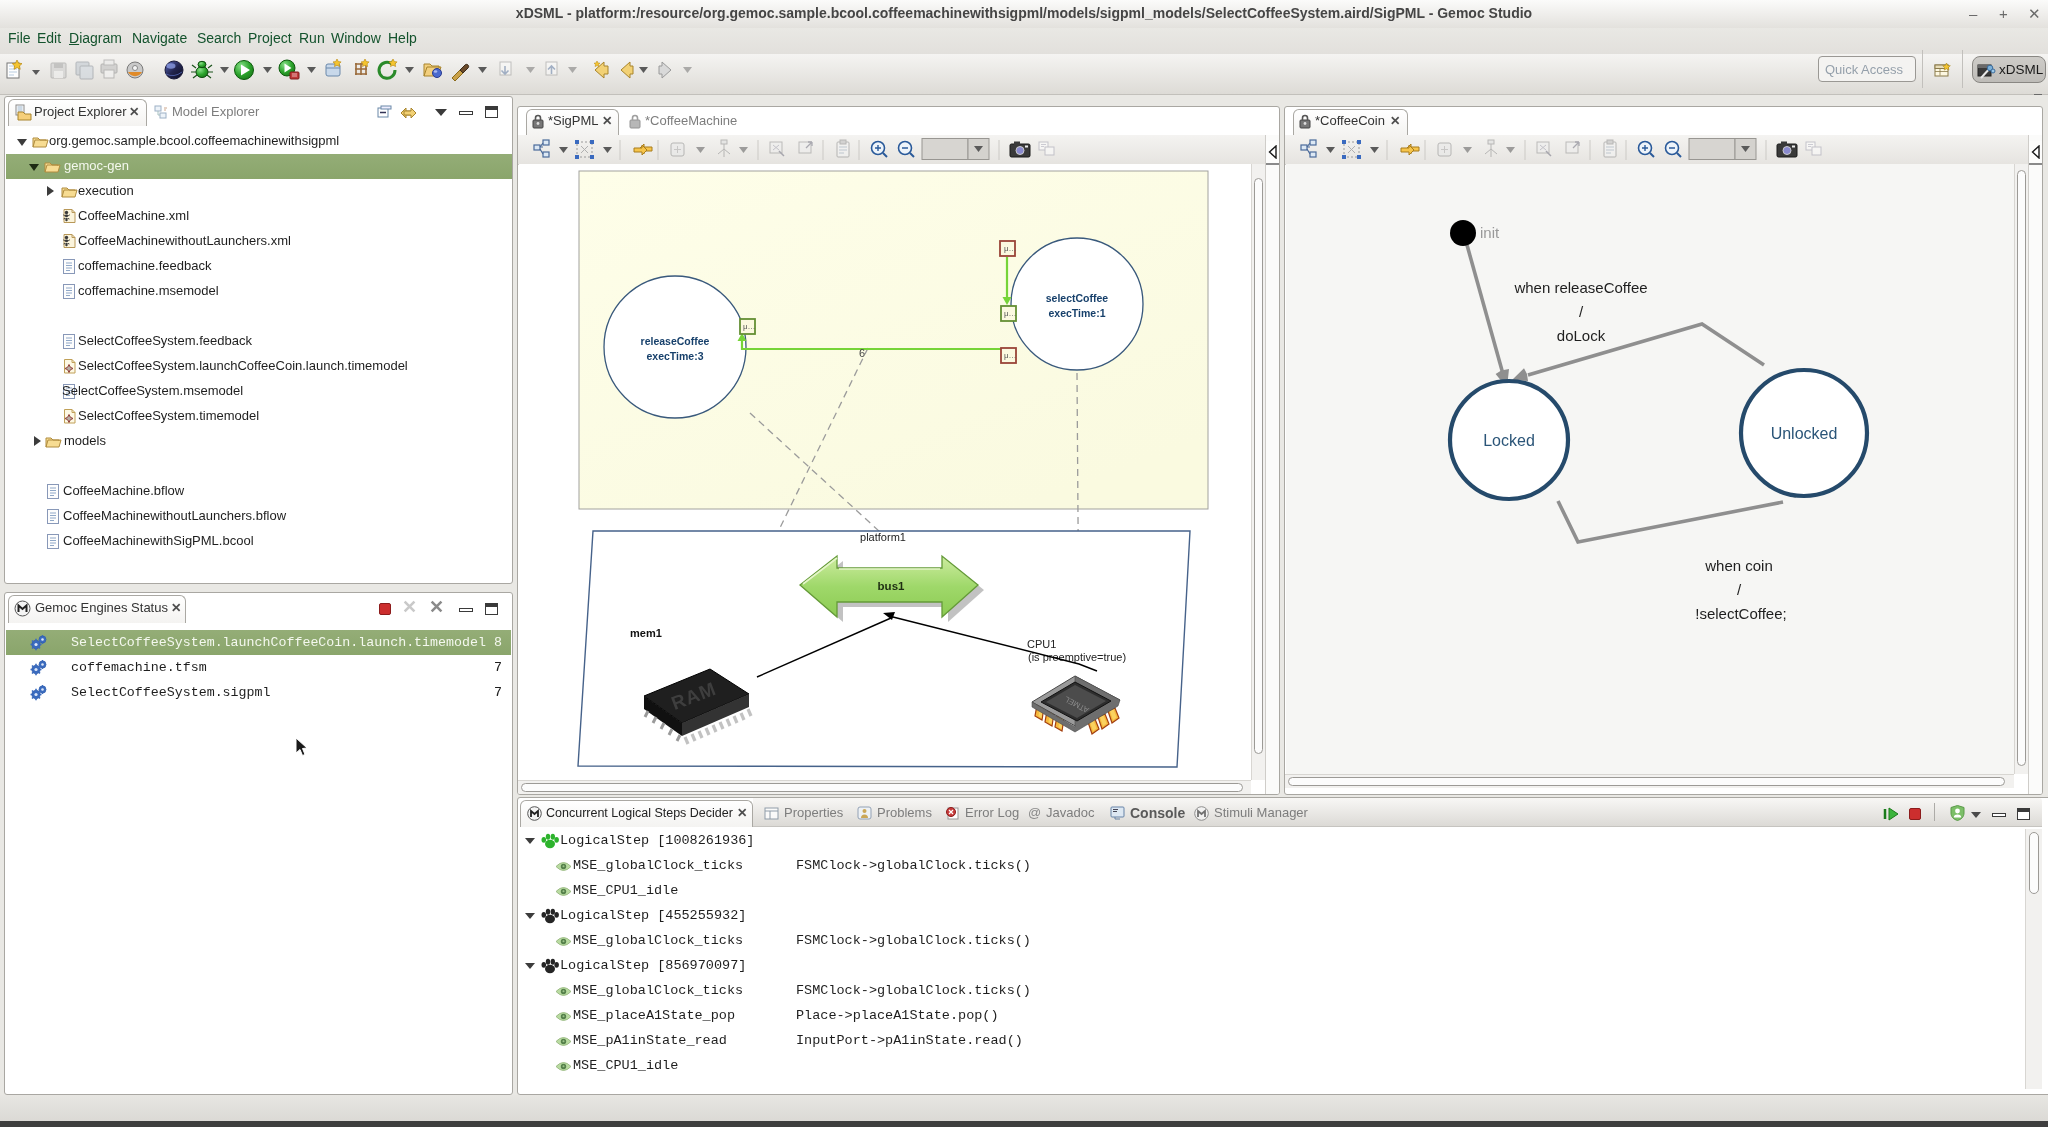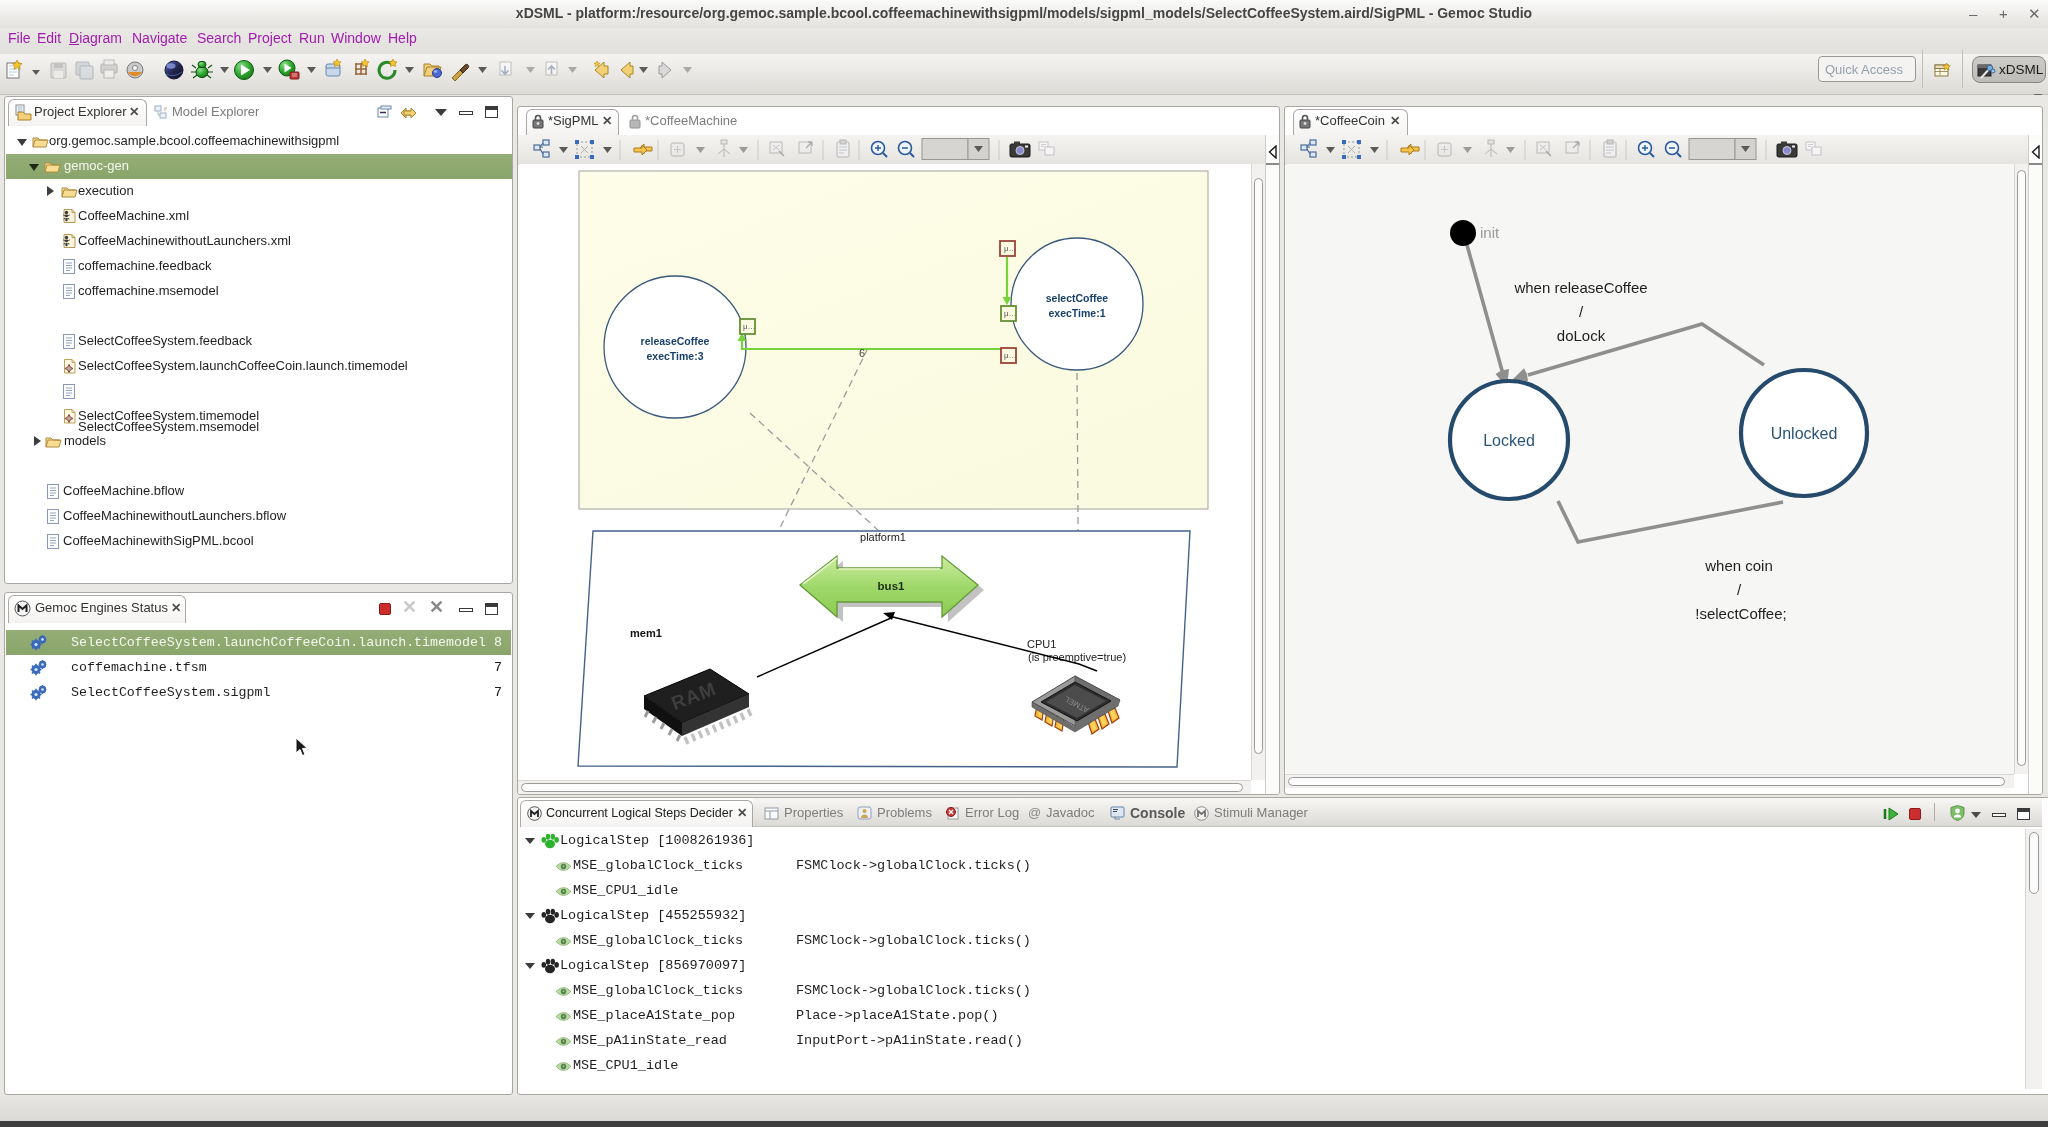--- a/index.html
+++ b/index.html
@@ -3,21 +3,21 @@
 <meta charset="utf-8">
 <style>
 * { margin:0; padding:0; box-sizing:border-box; }
 html,body { width:2048px; height:1127px; overflow:hidden; }
 body { font-family:"Liberation Sans", sans-serif; background:#e9e8e4; position:relative; }
 .abs { position:absolute; }
 #titlebar { left:0; top:0; width:2048px; height:28px; background:linear-gradient(#fbfbfa,#e3e1dd); }
 #title-text { width:100%; text-align:center; top:5px; font-size:14px; font-weight:bold; color:#454545; }
 .winbtn { top:5px; color:#6a6a6a; font-size:15px; }
 #menubar { left:0; top:28px; width:2048px; height:26px; background:linear-gradient(#e9e8e4,#e2e0dc); }
-.menuitem { position:absolute; top:30px; font-size:14px; color:#a21caf; }
+.menuitem { position:absolute; top:30px; font-size:14px; color:#14532d; }
 #maintoolbar { left:0; top:54px; width:2048px; height:41px; background:linear-gradient(#f5f4f2,#dddbd6); border-bottom:1px solid #c2c0bb; }
 #desk { left:0; top:95px; width:2048px; height:1000px; background:#e9e8e4; }
 .panel { position:absolute; background:#fff; border:1px solid #a9a7a2; border-radius:3px; }
 .tab-active { position:absolute; background:linear-gradient(#ffffff,#f4f3f1); border:1px solid #aaa8a3; border-bottom:none; border-radius:6px 6px 0 0; }
 .tab-label { font-size:13px; color:#333; }
 .tab-inactive { position:absolute; font-size:13px; color:#7d7d7d; }
 .closex { display:inline-block; font-size:12.5px; color:#4e4e4e; font-weight:bold; letter-spacing:-1px; }
 
 .trow { position:absolute; left:1px; height:25px; font-size:13px; color:#1e1e1e; white-space:nowrap; }
 .trow .txt { position:absolute; top:4px; }
@@ -292,21 +292,21 @@
         <path d="M10 1.5 v3 h3" fill="none" stroke="#c0a058"></path>
         <path d="M7 6.5 L8.3 9.2 L11 10.5 L8.3 11.8 L7 14.5 L5.7 11.8 L3 10.5 L5.7 9.2 Z" fill="#b5aca4" stroke="#93403a" stroke-width="1"></path>
       </svg>
     <span class="txt" style="left:72px;">SelectCoffeeSystem.launchCoffeeCoin.launch.timemodel</span>
   </div>
   <div class="trow" style="top:282px; width:507px;">
     <svg class="abs" style="left:56px; top:4px;" width="14" height="17">
         <rect x="1.5" y="1.5" width="11" height="14" fill="#fdfdfd" stroke="#8898b8"></rect>
         <path d="M4 5 h6 M4 7.5 h6 M4 10 h6 M4 12.5 h4" stroke="#90a8c8"></path>
       </svg>
-    <span class="txt" style="left:72px;margin-top:36px;">SelectCoffeeSystem.msemodel</span>
+    <span class="txt" style="left:56px;">SelectCoffeeSystem.msemodel</span>
   </div>
   <div class="trow" style="top:307px; width:507px;">
     <svg class="abs" style="left:56px; top:4px;" width="15" height="17">
         <path d="M2.5 1.5 h7.5 l3 3 v10.5 h-10.5 z" fill="#fdf8e4" stroke="#c0a058"></path>
         <path d="M10 1.5 v3 h3" fill="none" stroke="#c0a058"></path>
         <path d="M7 6.5 L8.3 9.2 L11 10.5 L8.3 11.8 L7 14.5 L5.7 11.8 L3 10.5 L5.7 9.2 Z" fill="#b5aca4" stroke="#93403a" stroke-width="1"></path>
       </svg>
     <span class="txt" style="left:72px;">SelectCoffeeSystem.timemodel</span>
   </div>
   <div class="trow" style="top:332px; width:507px;">

